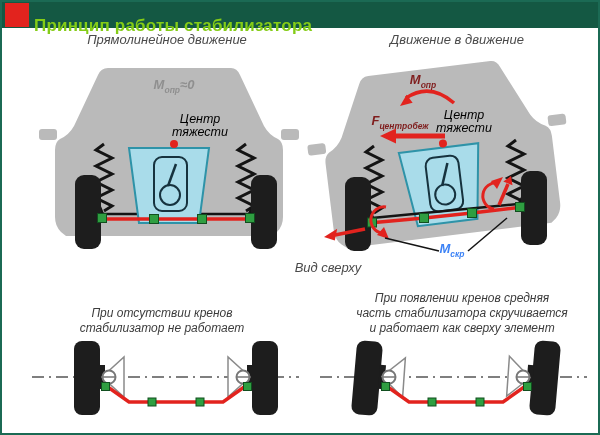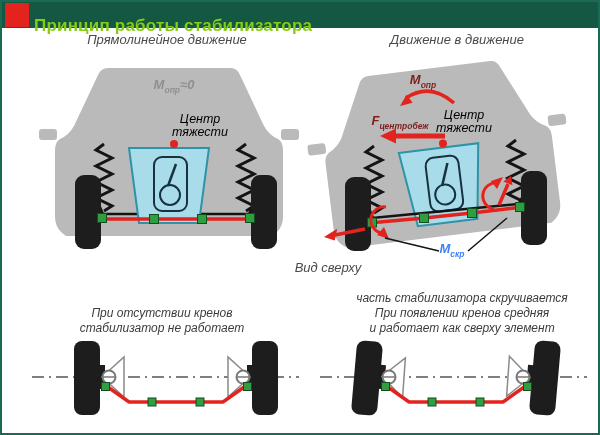--- a/index.html
+++ b/index.html
@@ -166,18 +166,18 @@
     <div>тяжести</div>
   </div>
 
   <div class="lbl sect" style="left:266px;top:259px;width:120px;">Вид сверху</div>
 
   <div class="lbl cap" style="left:55px;top:304px;width:210px;">
     <div>При отсутствии кренов</div>
     <div>стабилизатор не работает</div>
   </div>
   <div class="lbl cap" style="left:330px;top:289px;width:260px;">
+    <div>При появлении кренов средняя</div>
     <div>часть стабилизатора скручивается</div>
-    <div>При появлении кренов средняя</div>
     <div>и работает как сверху элемент</div>
   </div>
 
 </div>
 
 </body></html>

